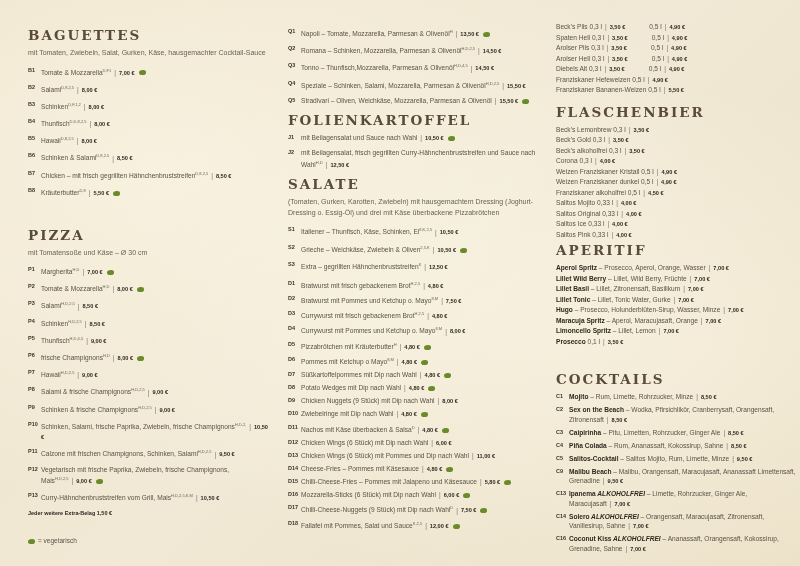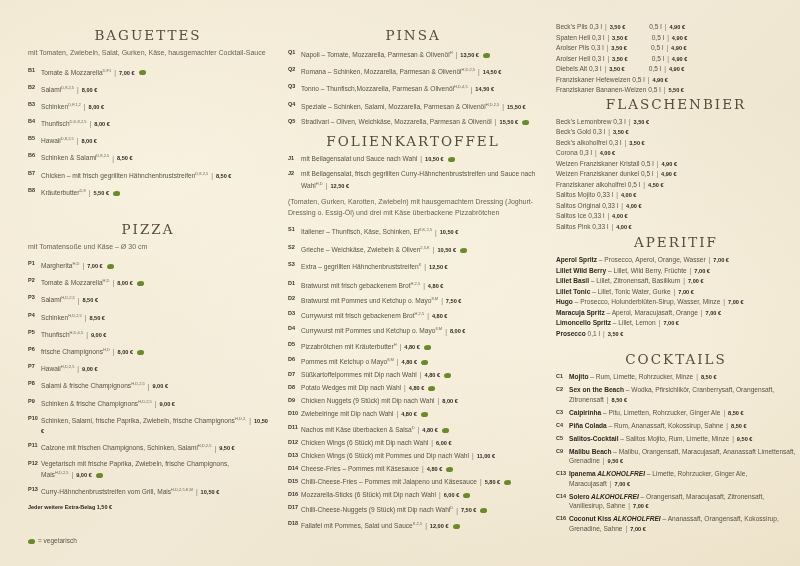--- a/index.html
+++ b/index.html
@@ -5,21 +5,21 @@
   html,body{margin:0;padding:0;}
   body{width:800px;height:566px;overflow:hidden;background:#efe6d0;font-family:"Liberation Sans",sans-serif;color:#4a4438;position:relative;}
   .bg{position:absolute;inset:0;background:
       radial-gradient(ellipse at 20% 30%, rgba(255,250,235,0.55), transparent 60%),
       radial-gradient(ellipse at 75% 60%, rgba(255,250,235,0.45), transparent 55%),
       linear-gradient(135deg,#eee4cc 0%,#f1e9d5 50%,#ece1c8 100%);}
   .col{position:absolute;top:0;}
   .c1{left:28px;width:240px;}
   .c2{left:288px;width:250px;}
   .c3{left:556px;width:240px;}
-  h2{font-family:"DejaVu Serif","Liberation Serif",serif;font-weight:normal;letter-spacing:2px;font-size:13.5px;color:#5a4a3a;margin:0 0 5px 0;text-align:center;}
+  h2{font-family:"DejaVu Serif","Liberation Serif",serif;font-weight:bold;letter-spacing:2px;font-size:13.5px;color:#5a4a3a;margin:0 0 5px 0;}
   .sub{font-size:7px;line-height:10.5px;color:#6b6253;margin-bottom:7px;}
   .item{display:flex;font-size:6.6px;line-height:9.5px;color:#5a5245;margin-bottom:4.5px;}
   .code{width:13px;flex:none;font-weight:bold;font-size:5.5px;color:#3b342a;}
   .txt{flex:1;}
   .sup{font-size:4px;vertical-align:super;color:#6b6253;}
   .sep{color:#777;margin:0 3px;}
   .price{font-weight:bold;color:#2e2820;font-size:5.6px;}
   .veg{display:inline-block;width:7px;height:5px;background:#6a8b2a;border-radius:60% 40% 50% 50%;margin-left:4px;vertical-align:middle;}
   .b{font-weight:bold;color:#2e2820;}
   .it{font-style:italic;}
@@ -63,21 +63,21 @@
         <div class="item">
           <span class="code">B7</span>
           <span class="txt"><span>Chicken – mit frisch gegrillten Hähnchenbruststreifen</span><span class="sup">D,8,2,5</span><span class="sep">|</span><span class="price">8,50 €</span></span>
         </div>
         <div class="item">
           <span class="code">B8</span>
           <span class="txt"><span>Kräuterbutter</span><span class="sup">D,8</span><span class="sep">|</span><span class="price">5,50 €</span><span class="veg"></span></span>
         </div>
       </div>
   </div>
-  <div style="margin-top:22px">
+  <div style="margin-top:28px">
     <h2><span>P</span><span class="">I</span><span>Z</span><span>Z</span><span>A</span></h2>
     <div class="sub">mit Tomatensoße und Käse – Ø 30 cm</div>
     <div>
         <div class="item">
           <span class="code">P1</span>
           <span class="txt"><span>Margherita</span><span class="sup">H,D</span><span class="sep">|</span><span class="price">7,00 €</span><span class="veg"></span></span>
         </div>
         <div class="item">
           <span class="code">P2</span>
           <span class="txt"><span>Tomate &amp; Mozzarella</span><span class="sup">H,D</span><span class="sep">|</span><span class="price">8,00 €</span><span class="veg"></span></span>
@@ -127,21 +127,20 @@
           <span class="txt"><span>Curry-Hähnchenbruststreifen vom Grill, Mais</span><span class="sup">H,D,2,5,K,M</span><span class="sep">|</span><span class="price">10,50 €</span></span>
         </div>
       </div>
     <div class="note">Jeder weitere Extra-Belag 1,50 €</div>
   </div>
 </div>
 <div class="legend"><span class="veg" style="margin-left:0;margin-right:3px"></span><span>= vegetarisch</span></div>
 
 <div class="col c2">
   <div style="margin-top:27px">
-    <h2><span class="">P</span><span>I</span><span>N</span><span>S</span><span>A</span></h2>
     <div>
         <div class="item">
           <span class="code">Q1</span>
           <span class="txt"><span>Napoli – Tomate, Mozzarella, Parmesan &amp; Olivenöl</span><span class="sup">H</span><span class="sep">|</span><span class="price">13,50 €</span><span class="veg"></span></span>
         </div>
         <div class="item">
           <span class="code">Q2</span>
           <span class="txt"><span>Romana – Schinken, Mozzarella, Parmesan &amp; Olivenöl</span><span class="sup">H,D,2,5</span><span class="sep">|</span><span class="price">14,50 €</span></span>
         </div>
         <div class="item">
@@ -165,20 +164,21 @@
           <span class="code">J1</span>
           <span class="txt"><span>mit Beilagensalat und Sauce nach Wahl</span><span class="sep">|</span><span class="price">10,50 €</span><span class="veg"></span></span>
         </div>
         <div class="item">
           <span class="code">J2</span>
           <span class="txt"><span>mit Beilagensalat, frisch gegrillten Curry-Hähnchenbruststreifen und Sauce nach Wahl</span><span class="sup">H,D</span><span class="sep">|</span><span class="price">12,50 €</span></span>
         </div>
       </div>
   </div>
   <div style="margin-top:6px">
+    <h2><span class="">S</span><span>A</span><span>L</span><span>A</span><span>T</span><span>E</span></h2>
     <div class="sub">(Tomaten, Gurken, Karotten, Zwiebeln) mit hausgemachtem Dressing (Joghurt-Dressing o. Essig-Öl) und drei mit Käse überbackene Pizzabrötchen</div>
     <div>
         <div class="item">
           <span class="code">S1</span>
           <span class="txt"><span>Italiener – Thunfisch, Käse, Schinken, Ei</span><span class="sup">8,K,2,5</span><span class="sep">|</span><span class="price">10,50 €</span></span>
         </div>
         <div class="item">
           <span class="code">S2</span>
           <span class="txt"><span>Grieche – Weichkäse, Zwiebeln &amp; Oliven</span><span class="sup">2,5,K</span><span class="sep">|</span><span class="price">10,50 €</span><span class="veg"></span></span>
         </div>
@@ -272,21 +272,21 @@
     <div id="fass">
         <div class="drink"><span>Beck's Pils  0,3 l</span><span class="sep">|</span><span class="price">3,50 €</span><span style="margin-left: 24px;">0,5 l</span><span class="sep">|</span><span class="price">4,90 €</span></div>
         <div class="drink"><span>Spaten Hell  0,3 l</span><span class="sep">|</span><span class="price">3,50 €</span><span style="margin-left: 24px;">0,5 l</span><span class="sep">|</span><span class="price">4,90 €</span></div>
         <div class="drink"><span>Arolser Pils  0,3 l</span><span class="sep">|</span><span class="price">3,50 €</span><span style="margin-left: 24px;">0,5 l</span><span class="sep">|</span><span class="price">4,90 €</span></div>
         <div class="drink"><span>Arolser Hell  0,3 l</span><span class="sep">|</span><span class="price">3,50 €</span><span style="margin-left: 24px;">0,5 l</span><span class="sep">|</span><span class="price">4,90 €</span></div>
         <div class="drink"><span>Diebels Alt  0,3 l</span><span class="sep">|</span><span class="price">3,50 €</span><span style="margin-left: 24px;">0,5 l</span><span class="sep">|</span><span class="price">4,90 €</span></div>
         <div class="drink"><span>Franziskaner Hefeweizen  0,5 l</span><span class="sep">|</span><span class="price">4,90 €</span></div>
         <div class="drink"><span>Franziskaner Bananen-Weizen  0,5 l</span><span class="sep">|</span><span class="price">5,50 €</span></div>
       </div>
   </div>
-  <div style="">
+  <div style="margin-top:8px">
     <h2><span class="">F</span><span>L</span><span>A</span><span>S</span><span>C</span><span>H</span><span>E</span><span>N</span><span>B</span><span>I</span><span>E</span><span>R</span></h2>
     <div id="flasche">
         <div class="drink"><span>Beck's Lemonbrew  0,3 l</span><span class="sep">|</span><span class="price">3,50 €</span></div>
         <div class="drink"><span>Beck's Gold  0,3 l</span><span class="sep">|</span><span class="price">3,50 €</span></div>
         <div class="drink"><span>Beck's alkoholfrei  0,3 l</span><span class="sep">|</span><span class="price">3,50 €</span></div>
         <div class="drink"><span>Corona  0,3 l</span><span class="sep">|</span><span class="price">4,00 €</span></div>
         <div class="drink"><span>Weizen Franziskaner Kristall  0,5 l</span><span class="sep">|</span><span class="price">4,90 €</span></div>
         <div class="drink"><span>Weizen Franziskaner dunkel  0,5 l</span><span class="sep">|</span><span class="price">4,90 €</span></div>
         <div class="drink"><span>Franziskaner alkoholfrei  0,5 l</span><span class="sep">|</span><span class="price">4,50 €</span></div>
         <div class="drink"><span>Salitos Mojito  0,33 l</span><span class="sep">|</span><span class="price">4,00 €</span></div>
@@ -301,21 +301,21 @@
         <div class="drink"><span class="b">Aperol Spritz</span><span> – Prosecco, Aperol, Orange, Wasser</span><span class="sep">|</span><span class="price">7,00 €</span></div>
         <div class="drink"><span class="b">Lillet Wild Berry</span><span> – Lillet, Wild Berry, Früchte</span><span class="sep">|</span><span class="price">7,00 €</span></div>
         <div class="drink"><span class="b">Lillet Basil</span><span> – Lillet, Zitronensaft, Basilikum</span><span class="sep">|</span><span class="price">7,00 €</span></div>
         <div class="drink"><span class="b">Lillet Tonic</span><span> – Lillet, Tonic Water, Gurke</span><span class="sep">|</span><span class="price">7,00 €</span></div>
         <div class="drink"><span class="b">Hugo</span><span> – Prosecco, Holunderblüten-Sirup, Wasser, Minze</span><span class="sep">|</span><span class="price">7,00 €</span></div>
         <div class="drink"><span class="b">Maracuja Spritz</span><span> – Aperol, Maracujasaft, Orange</span><span class="sep">|</span><span class="price">7,00 €</span></div>
         <div class="drink"><span class="b">Limoncello Spritz</span><span> – Lillet, Lemon</span><span class="sep">|</span><span class="price">7,00 €</span></div>
         <div class="drink"><span class="b">Prosecco</span><span> 0,1 l</span><span class="sep">|</span><span class="price">3,50 €</span></div>
       </div>
   </div>
-  <div style="margin-top:12px">
+  <div style="margin-top:24px">
     <h2><span class="">C</span><span>O</span><span>C</span><span>K</span><span>T</span><span>A</span><span>I</span><span>L</span><span>S</span></h2>
     <div id="cocktails">
         <div class="item" style="margin-bottom: 2.5px;">
           <span class="code">C1</span>
           <span class="txt"><span class="b">Mojito</span><span> – Rum, Limette, Rohrzucker, Minze</span><span class="sep">|</span><span class="price">8,50 €</span></span>
         </div>
         <div class="item" style="margin-bottom: 2.5px;">
           <span class="code">C2</span>
           <span class="txt"><span class="b">Sex on the Beach</span><span> – Wodka, Pfirsichlikör, Cranberrysaft, Orangensaft, Zitronensaft</span><span class="sep">|</span><span class="price">8,50 €</span></span>
         </div>

